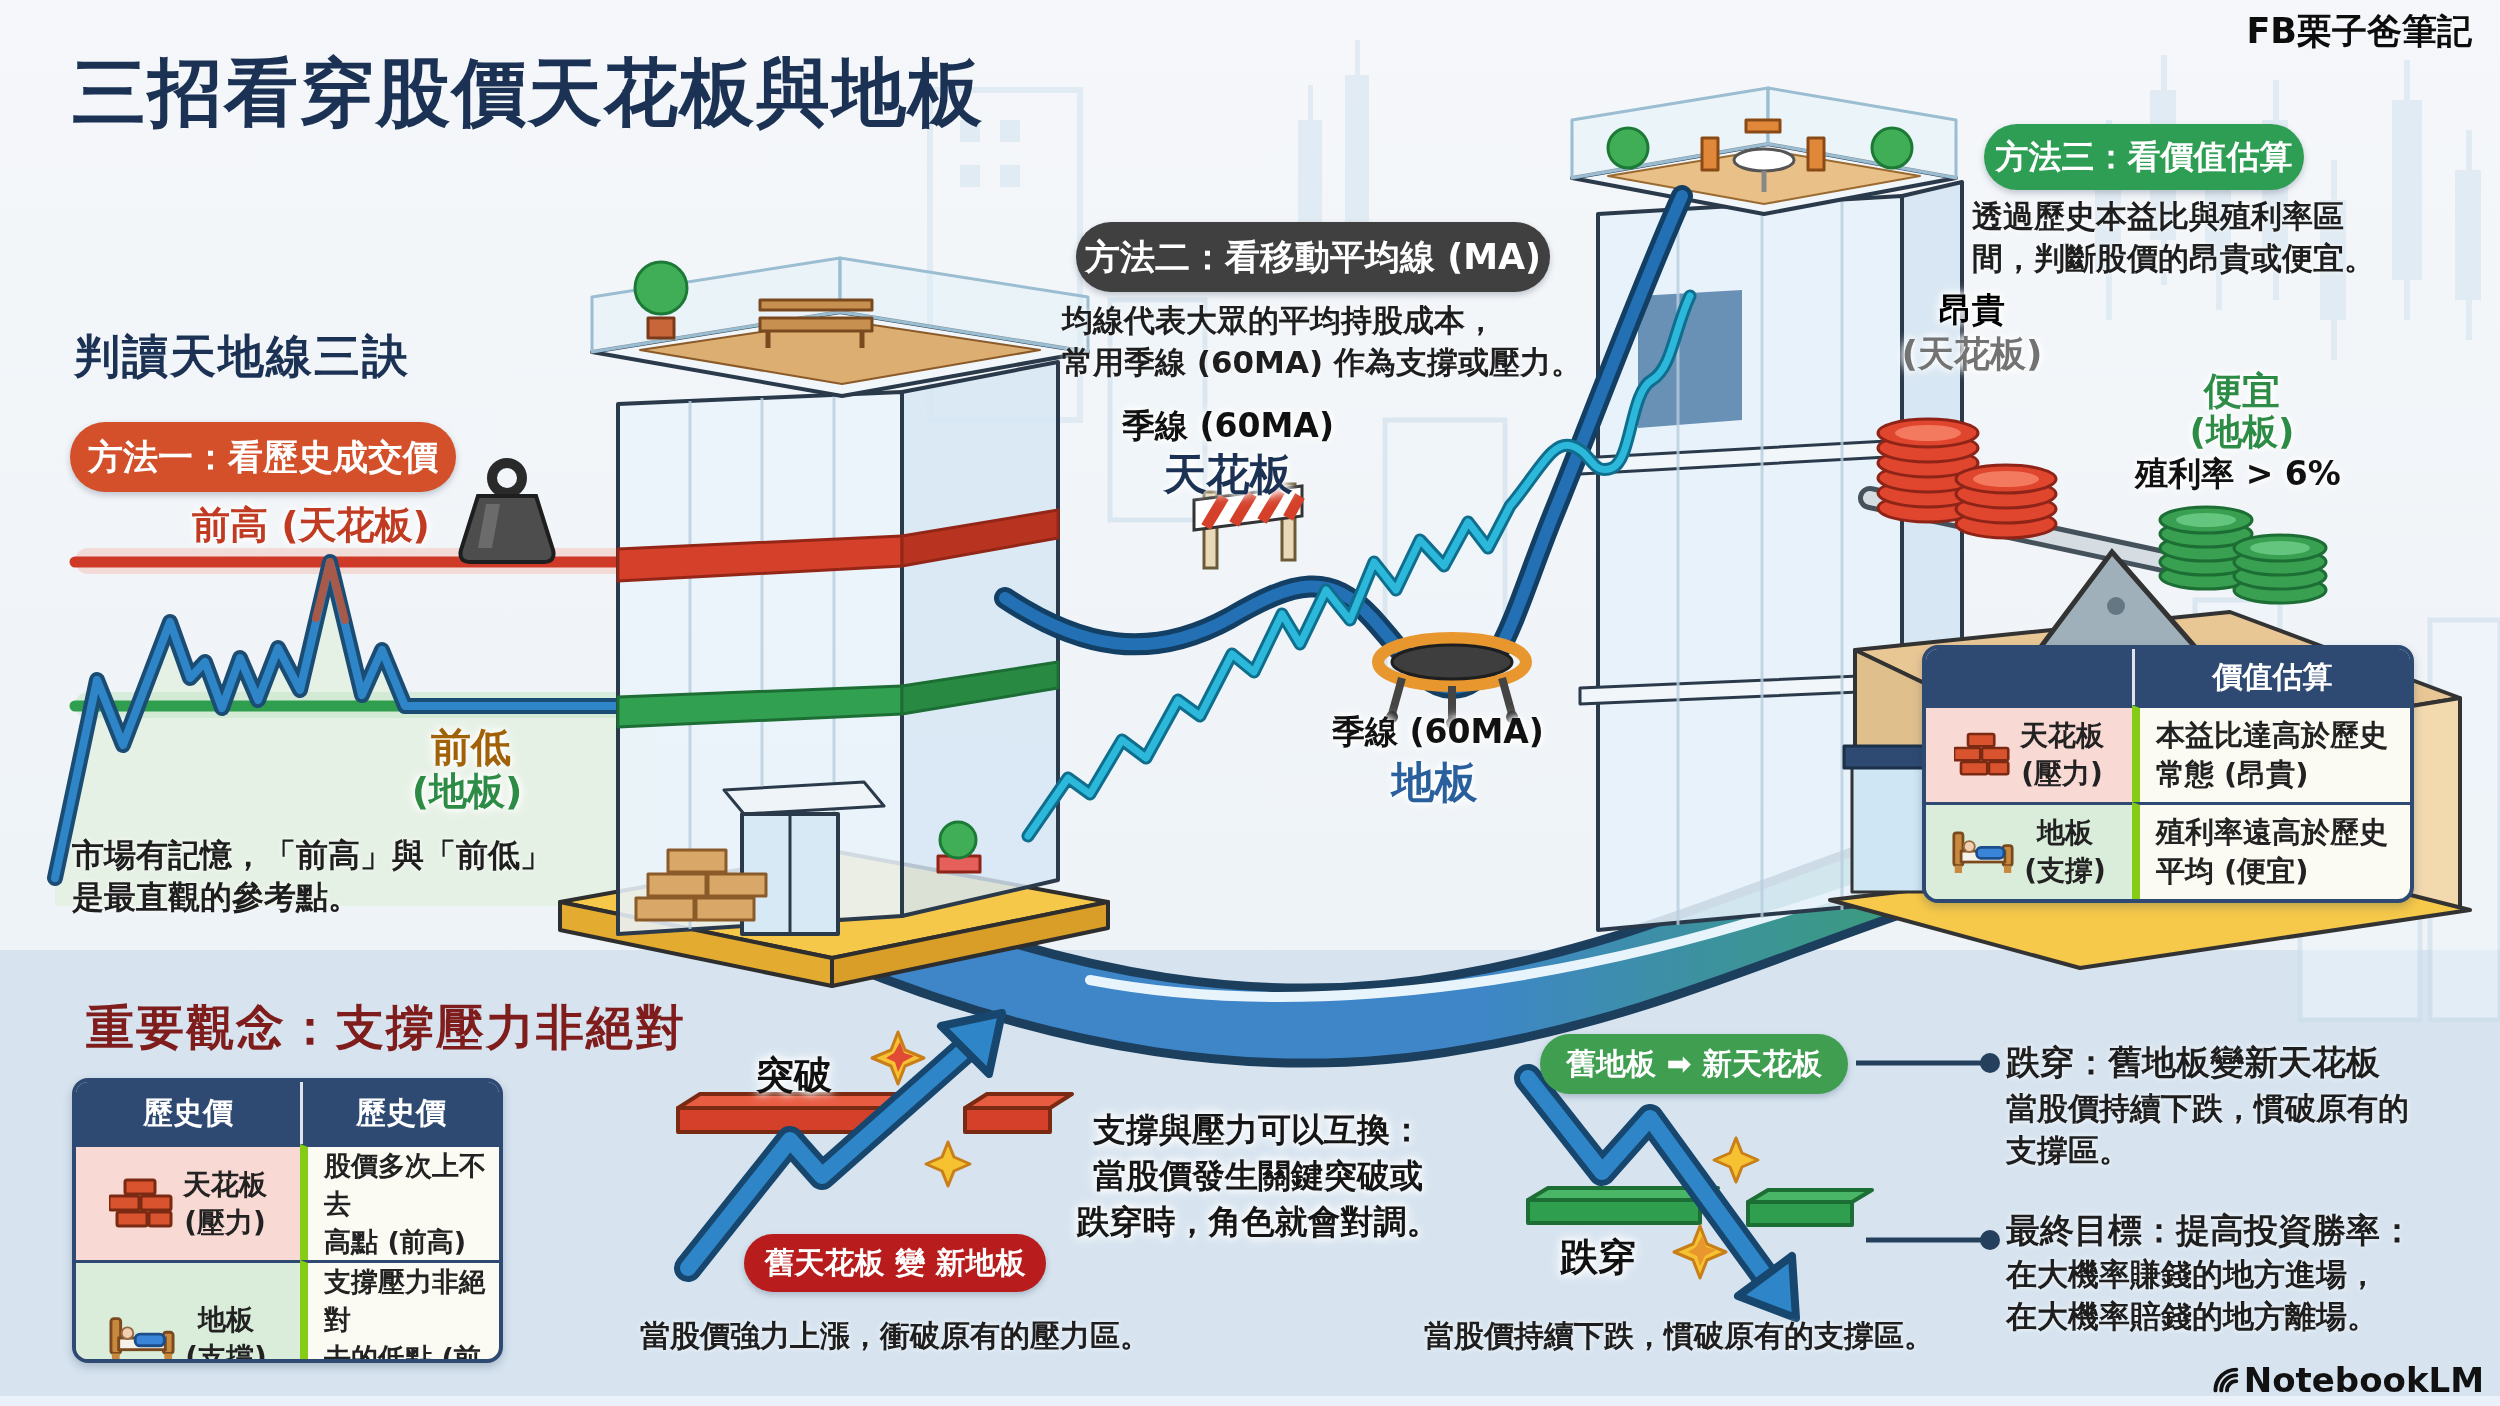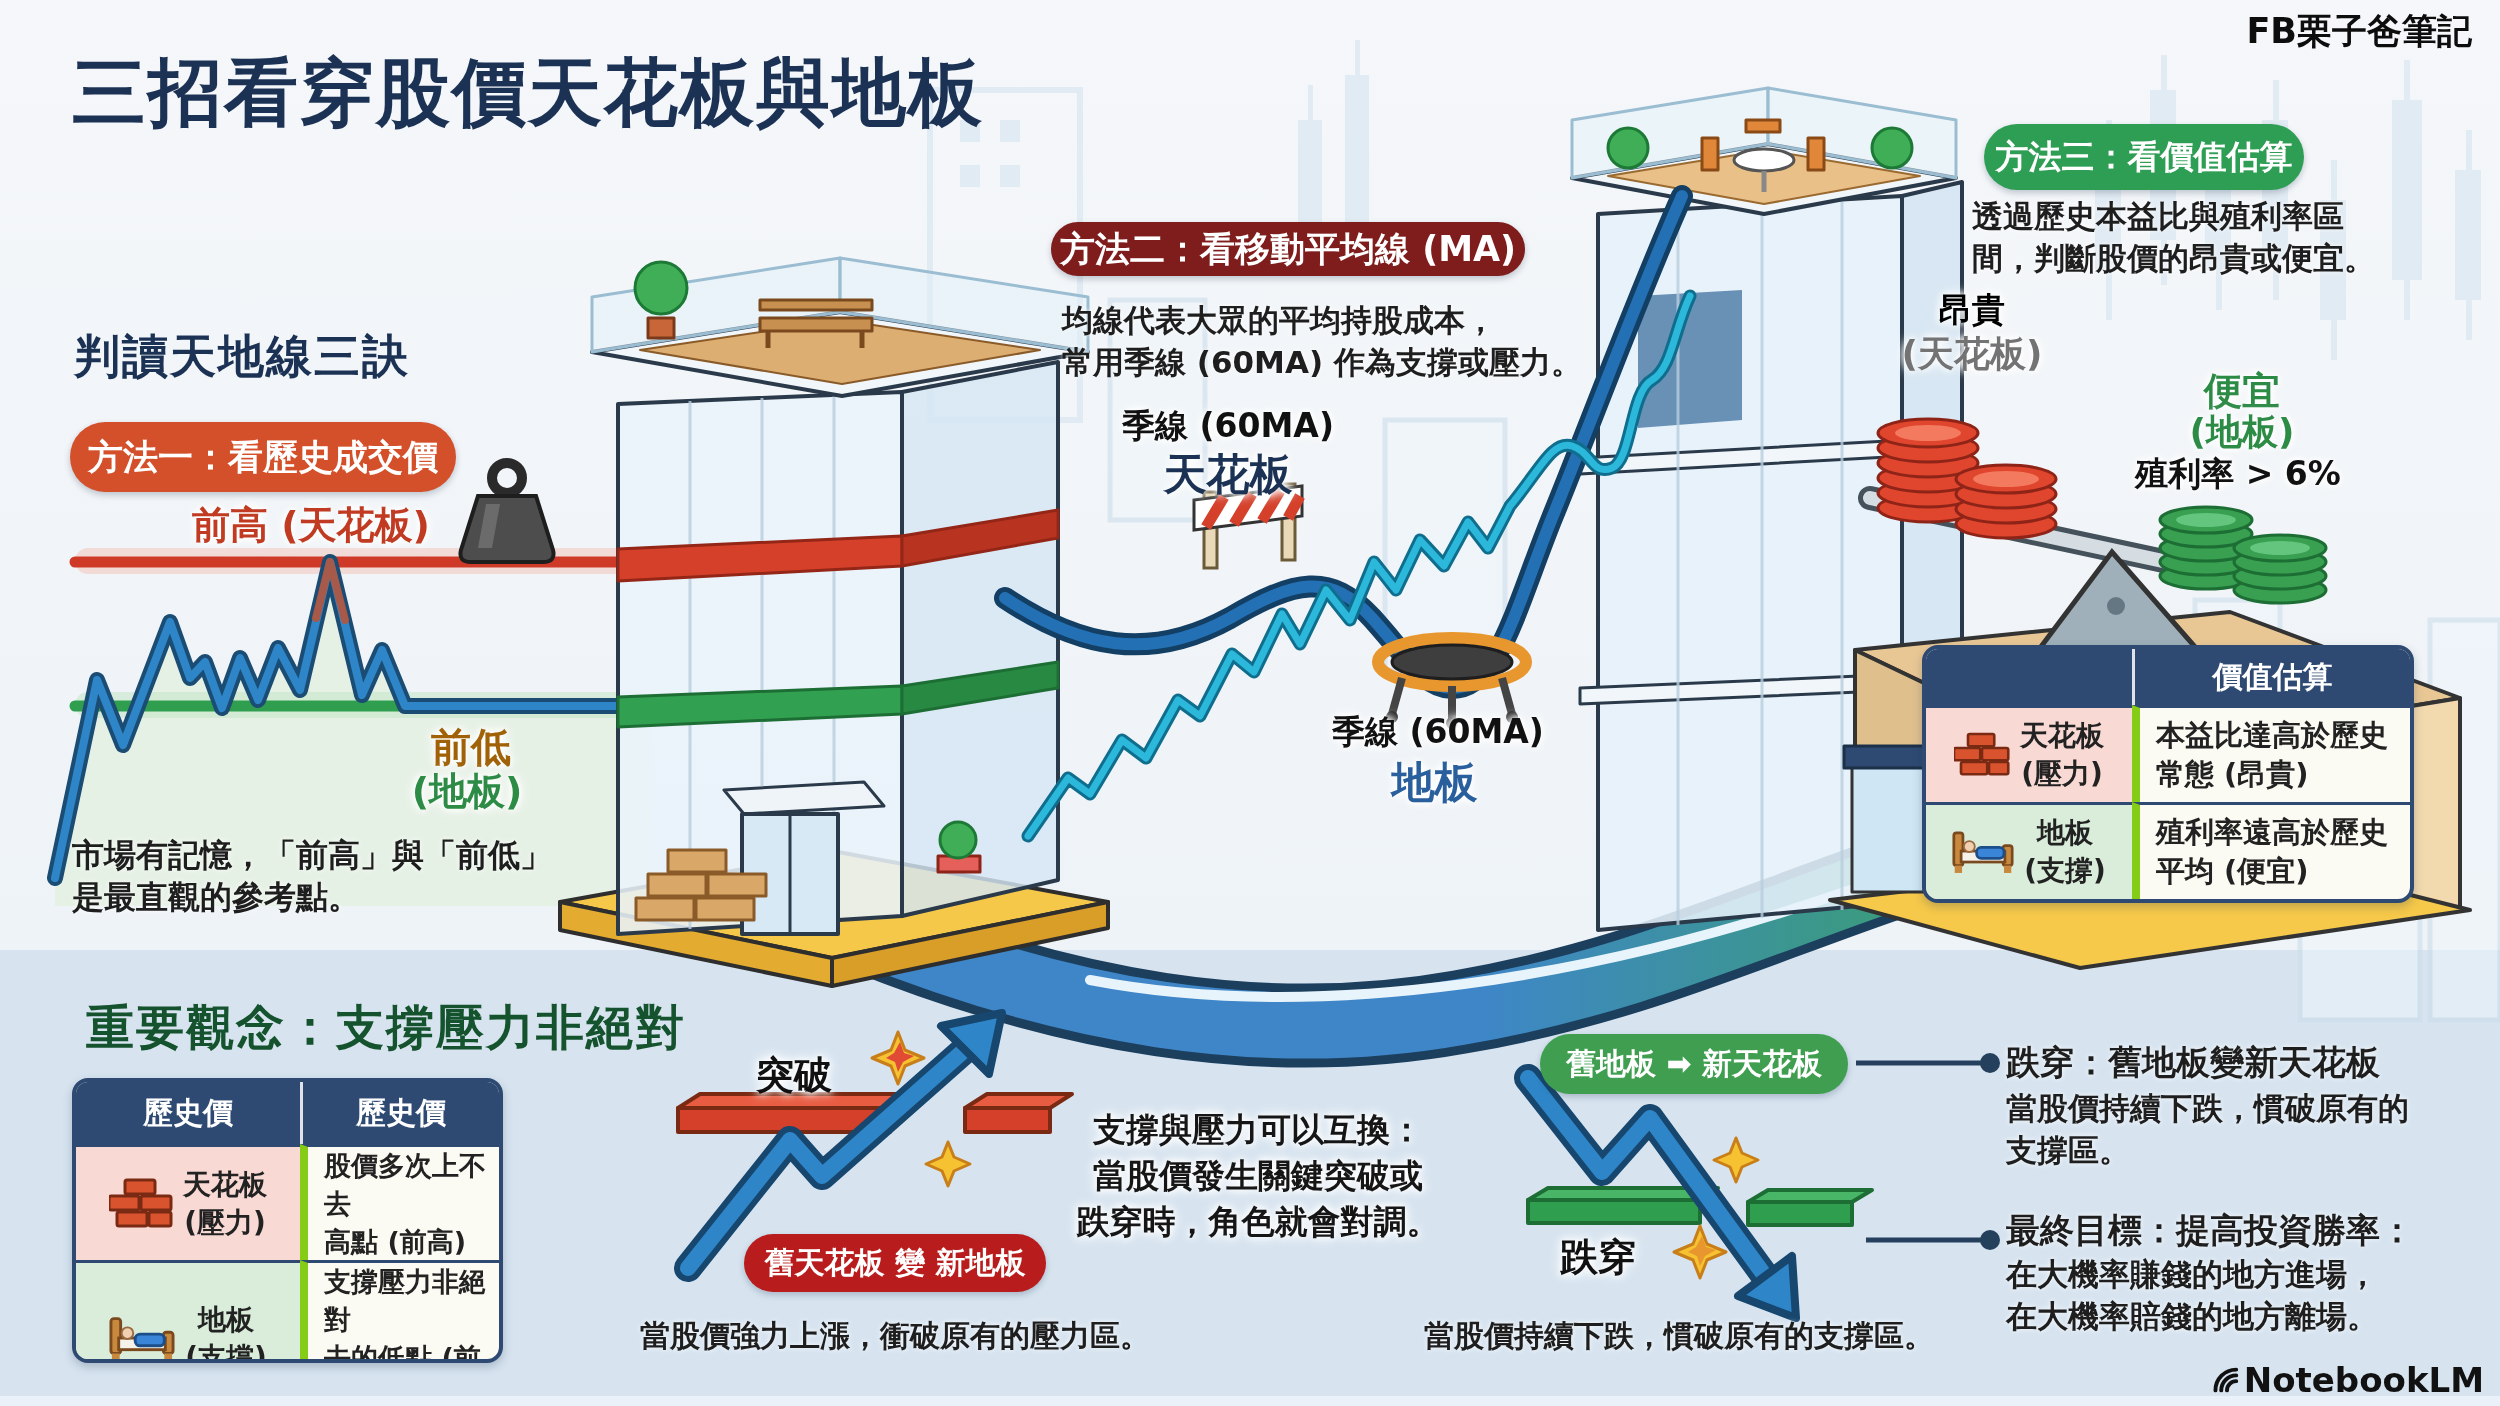--- a/index.html
+++ b/index.html
@@ -292,21 +292,21 @@
   <div class="abs" style="right:28px;top:8px;font-size:35px;font-weight:800;color:#0d0d0d;">FB栗子爸筆記</div>
 
   <div class="abs ttl" style="left:74px;top:326px;font-size:46px;">判讀天地線三訣</div>
   <div class="abs pill" style="left:70px;top:422px;width:386px;height:70px;background:#d4502a;font-size:35px;">方法一：看歷史成交價</div>
   <div class="abs lbl" style="left:192px;top:500px;font-size:38px;color:#c13a22;">前高 (天花板)</div>
   <div class="abs lbl ctr" style="left:396px;top:720px;width:150px;font-size:40px;color:#a16207;">前低</div>
   <div class="abs lbl ctr" style="left:382px;top:766px;width:170px;font-size:38px;color:#2c8b45;">(地板)</div>
   <div class="abs cap" style="left:72px;top:834px;font-size:32px;">市場有記憶，「前高」與「前低」</div>
   <div class="abs cap" style="left:72px;top:876px;font-size:32px;">是最直觀的參考點。</div>
 
-  <div class="abs pill" style="left:1051px;top:222px;width:474px;height:54px;background:#7f1d1d;font-size:35px;">方法二：看移動平均線 (MA)</div>
+  <div class="abs pill" style="left:1076px;top:222px;width:474px;height:70px;background:#404040;font-size:35px;">方法二：看移動平均線 (MA)</div>
   <div class="abs cap" style="left:1062px;top:300px;font-size:31px;">均線代表大眾的平均持股成本，</div>
   <div class="abs cap" style="left:1062px;top:342px;font-size:31px;">常用季線 (60MA) 作為支撐或壓力。</div>
   <div class="abs lbl ctr" style="left:1118px;top:404px;width:220px;font-size:33px;color:#111;">季線 (60MA)</div>
   <div class="abs lbl ctr" style="left:1118px;top:446px;width:220px;font-size:43px;color:#1b3254;">天花板</div>
   <div class="abs lbl ctr" style="left:1332px;top:710px;width:205px;font-size:33px;color:#111;">季線 (60MA)</div>
   <div class="abs lbl ctr" style="left:1332px;top:754px;width:205px;font-size:43px;color:#2a5f9e;">地板</div>
 
   <div class="abs pill" style="left:1984px;top:124px;width:320px;height:66px;background:#2f9e55;font-size:33px;">方法三：看價值估算</div>
   <div class="abs cap" style="left:1972px;top:196px;font-size:31px;">透過歷史本益比與殖利率區</div>
   <div class="abs cap" style="left:1972px;top:238px;font-size:31px;">間，判斷股價的昂貴或便宜。</div>
@@ -352,21 +352,21 @@
           <div>地板</div>
           <div>(支撐)</div>
         </div>
     </div>
     <div class="cell desccell bt bl" style="font-size:29px;line-height:1.35;">
       <div>殖利率遠高於歷史</div>
         <div>平均 (便宜)</div>
     </div>
   </div>
 
-  <div class="abs ttl" style="left:86px;top:996px;font-size:48px;color:#14532d;">重要觀念：支撐壓力非絕對</div>
+  <div class="abs ttl" style="left:86px;top:996px;font-size:48px;color:#7f1d1d;">重要觀念：支撐壓力非絕對</div>
 
   <div class="tbl" id="concept-table" style="left:72px;top:1078px;width:431px;height:285px;grid-template-columns:224px 1fr;grid-template-rows:62px 1fr 1fr;">
     <div class="hd" style="font-size:30px;">歷史價</div>
     <div class="hd blw" style="font-size:30px;">歷史價</div>
     <div class="cell labcell bt" style="background:#f8d9d4;font-size:28px;">
       <svg width="64" height="52" viewBox="0 0 64 52">
         <g fill="#d9542e" stroke="#7a2a12" stroke-width="3">
           <rect x="16" y="2" width="30" height="14" rx="2"></rect>
           <rect x="0" y="18" width="30" height="14" rx="2"></rect>
             <rect x="32" y="18" width="30" height="14" rx="2"></rect>

